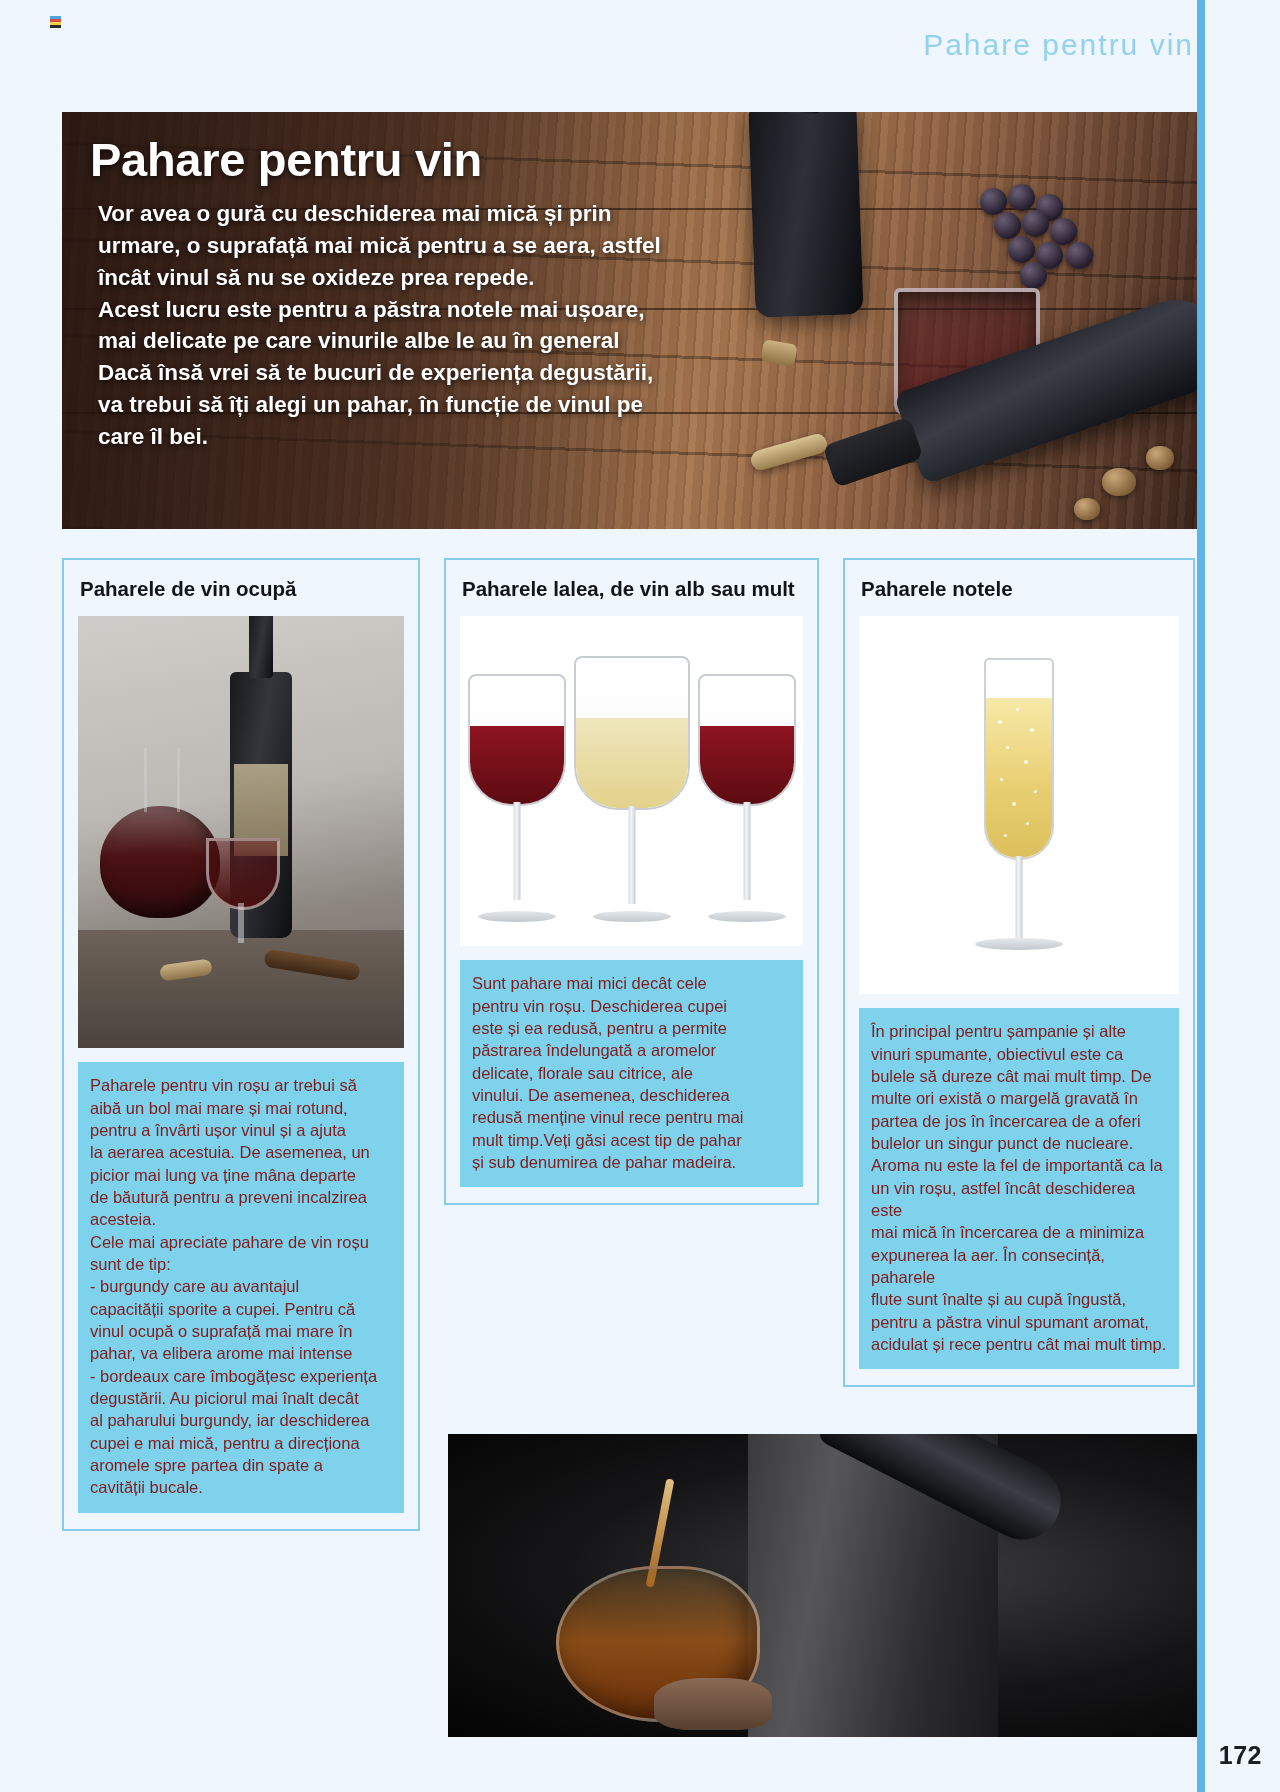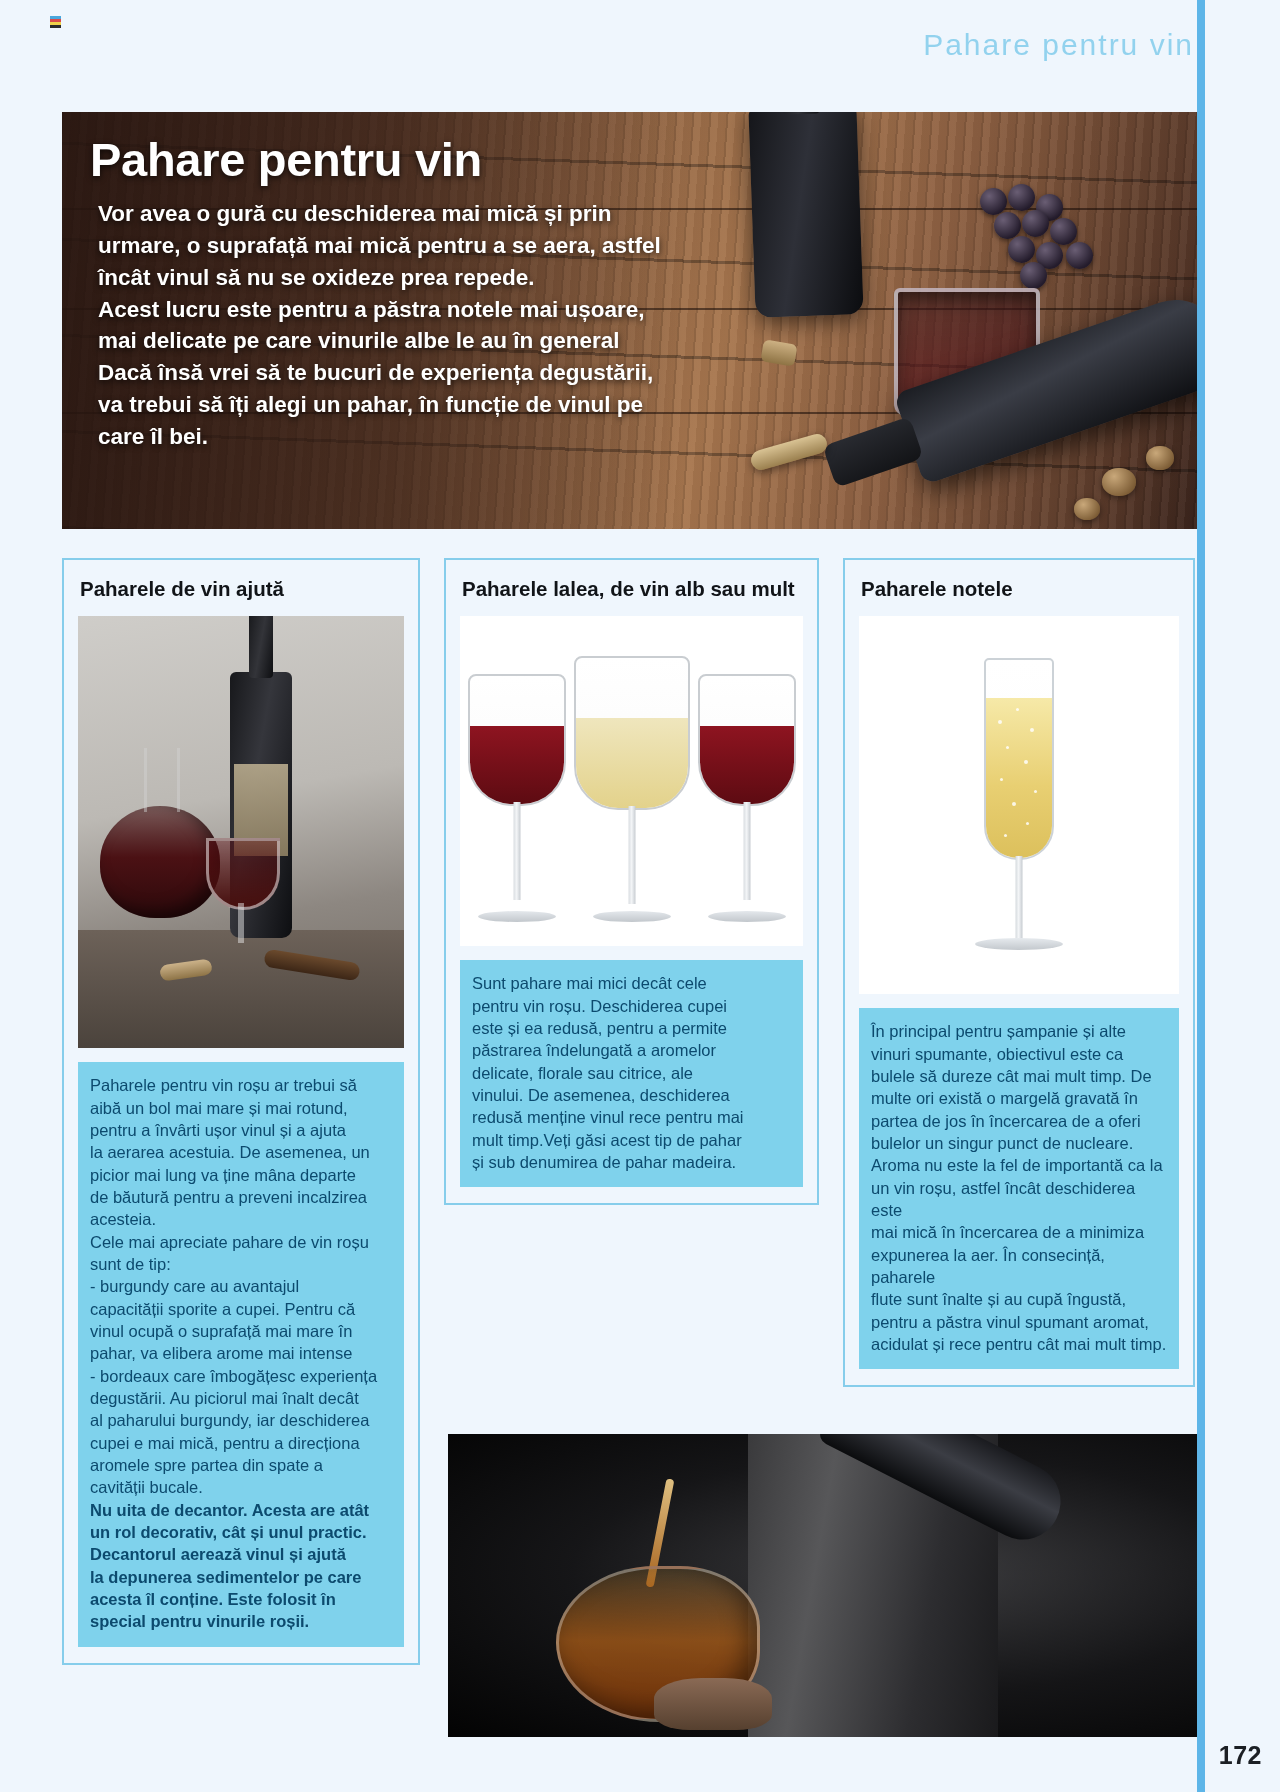--- a/index.html
+++ b/index.html
@@ -413,21 +413,21 @@
     background: linear-gradient(180deg, #e6eaee, #c3c8cd);
   }
 
   
   .body-box {
     margin-top: 14px;
     background: #7fd2ec;
     padding: 12px 12px 14px 12px;
     font-size: 16.5px;
     line-height: 1.355;
-    color: #0c4a6e;
+    color: #7f1d1d;
     white-space: pre-line;
   }
   .body-box.b1 { background: #7fd2ec; }
   .body-box .bold-run {
     display: block;
     font-weight: bold;
     white-space: pre-line;
   }
 
   
@@ -552,21 +552,21 @@
 mai delicate pe care vinurile albe le au în general
 Dacă însă vrei să te bucuri de experiența degustării,
 va trebui să îți alegi un pahar, în funcție de vinul pe
 care îl bei.</p>
     </div>
   </div>
 
   <div class="cards">
 
     <div class="card card-1">
-      <div class="card-title">Paharele de vin ajută</div>
+      <div class="card-title">Paharele de vin ocupă</div>
 
       <div class="photo photo-red">
         <div class="p-table"></div>
         <div class="p-bottle">
           <div class="p-label"></div>
         </div>
         <div class="p-decanter"></div>
         <div class="p-glass"></div>
         <div class="p-corks"></div>
         <div class="p-opener"></div>
@@ -583,26 +583,21 @@
 sunt de tip:
  - burgundy care au avantajul
 capacității sporite a cupei. Pentru că
 vinul ocupă o suprafață mai mare în
 pahar, va elibera arome mai intense
 - bordeaux care îmbogățesc experiența
 degustării. Au piciorul mai înalt  decât
 al paharului burgundy, iar deschiderea
 cupei e mai mică, pentru a direcționa
 aromele spre partea din spate a
-cavității bucale.</span><span class="bold-run">Nu uita de decantor. Acesta are atât
-un rol decorativ, cât și unul practic.
-Decantorul aerează vinul și ajută
-la depunerea sedimentelor pe care
-acesta îl conține. Este folosit în
-special pentru vinurile roșii.</span></div>
+cavității bucale.</span></div>
     </div>
 
     <div class="card card-2">
       <div class="card-title">Paharele lalea, de vin alb sau mult</div>
 
       <div class="photo photo-glasses">
         <div class="wglass g-red">
           <div class="bowl">
               <div class="fill"></div>
             </div>

